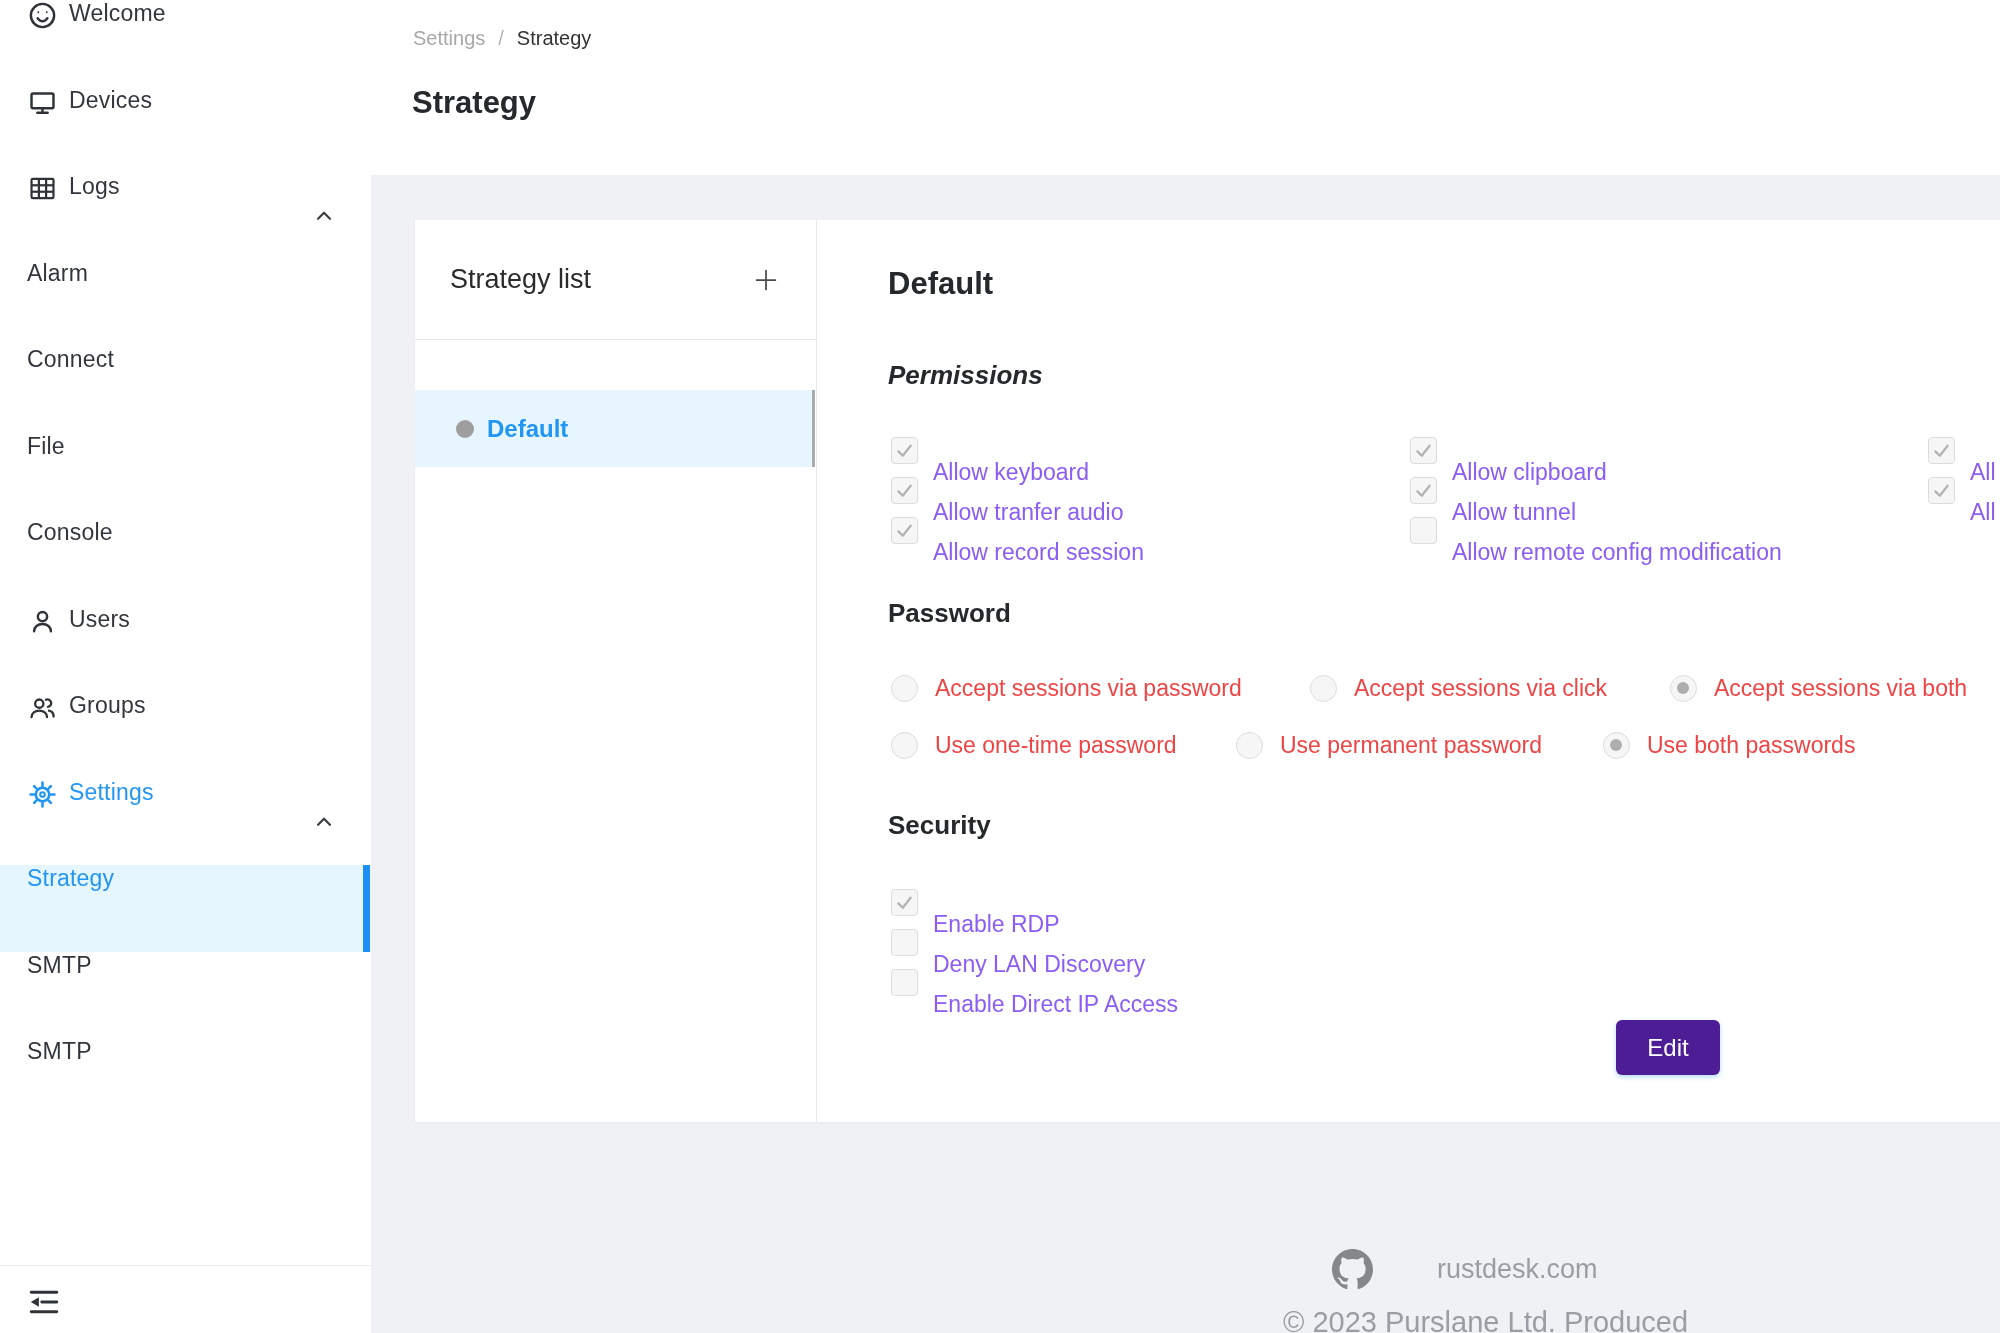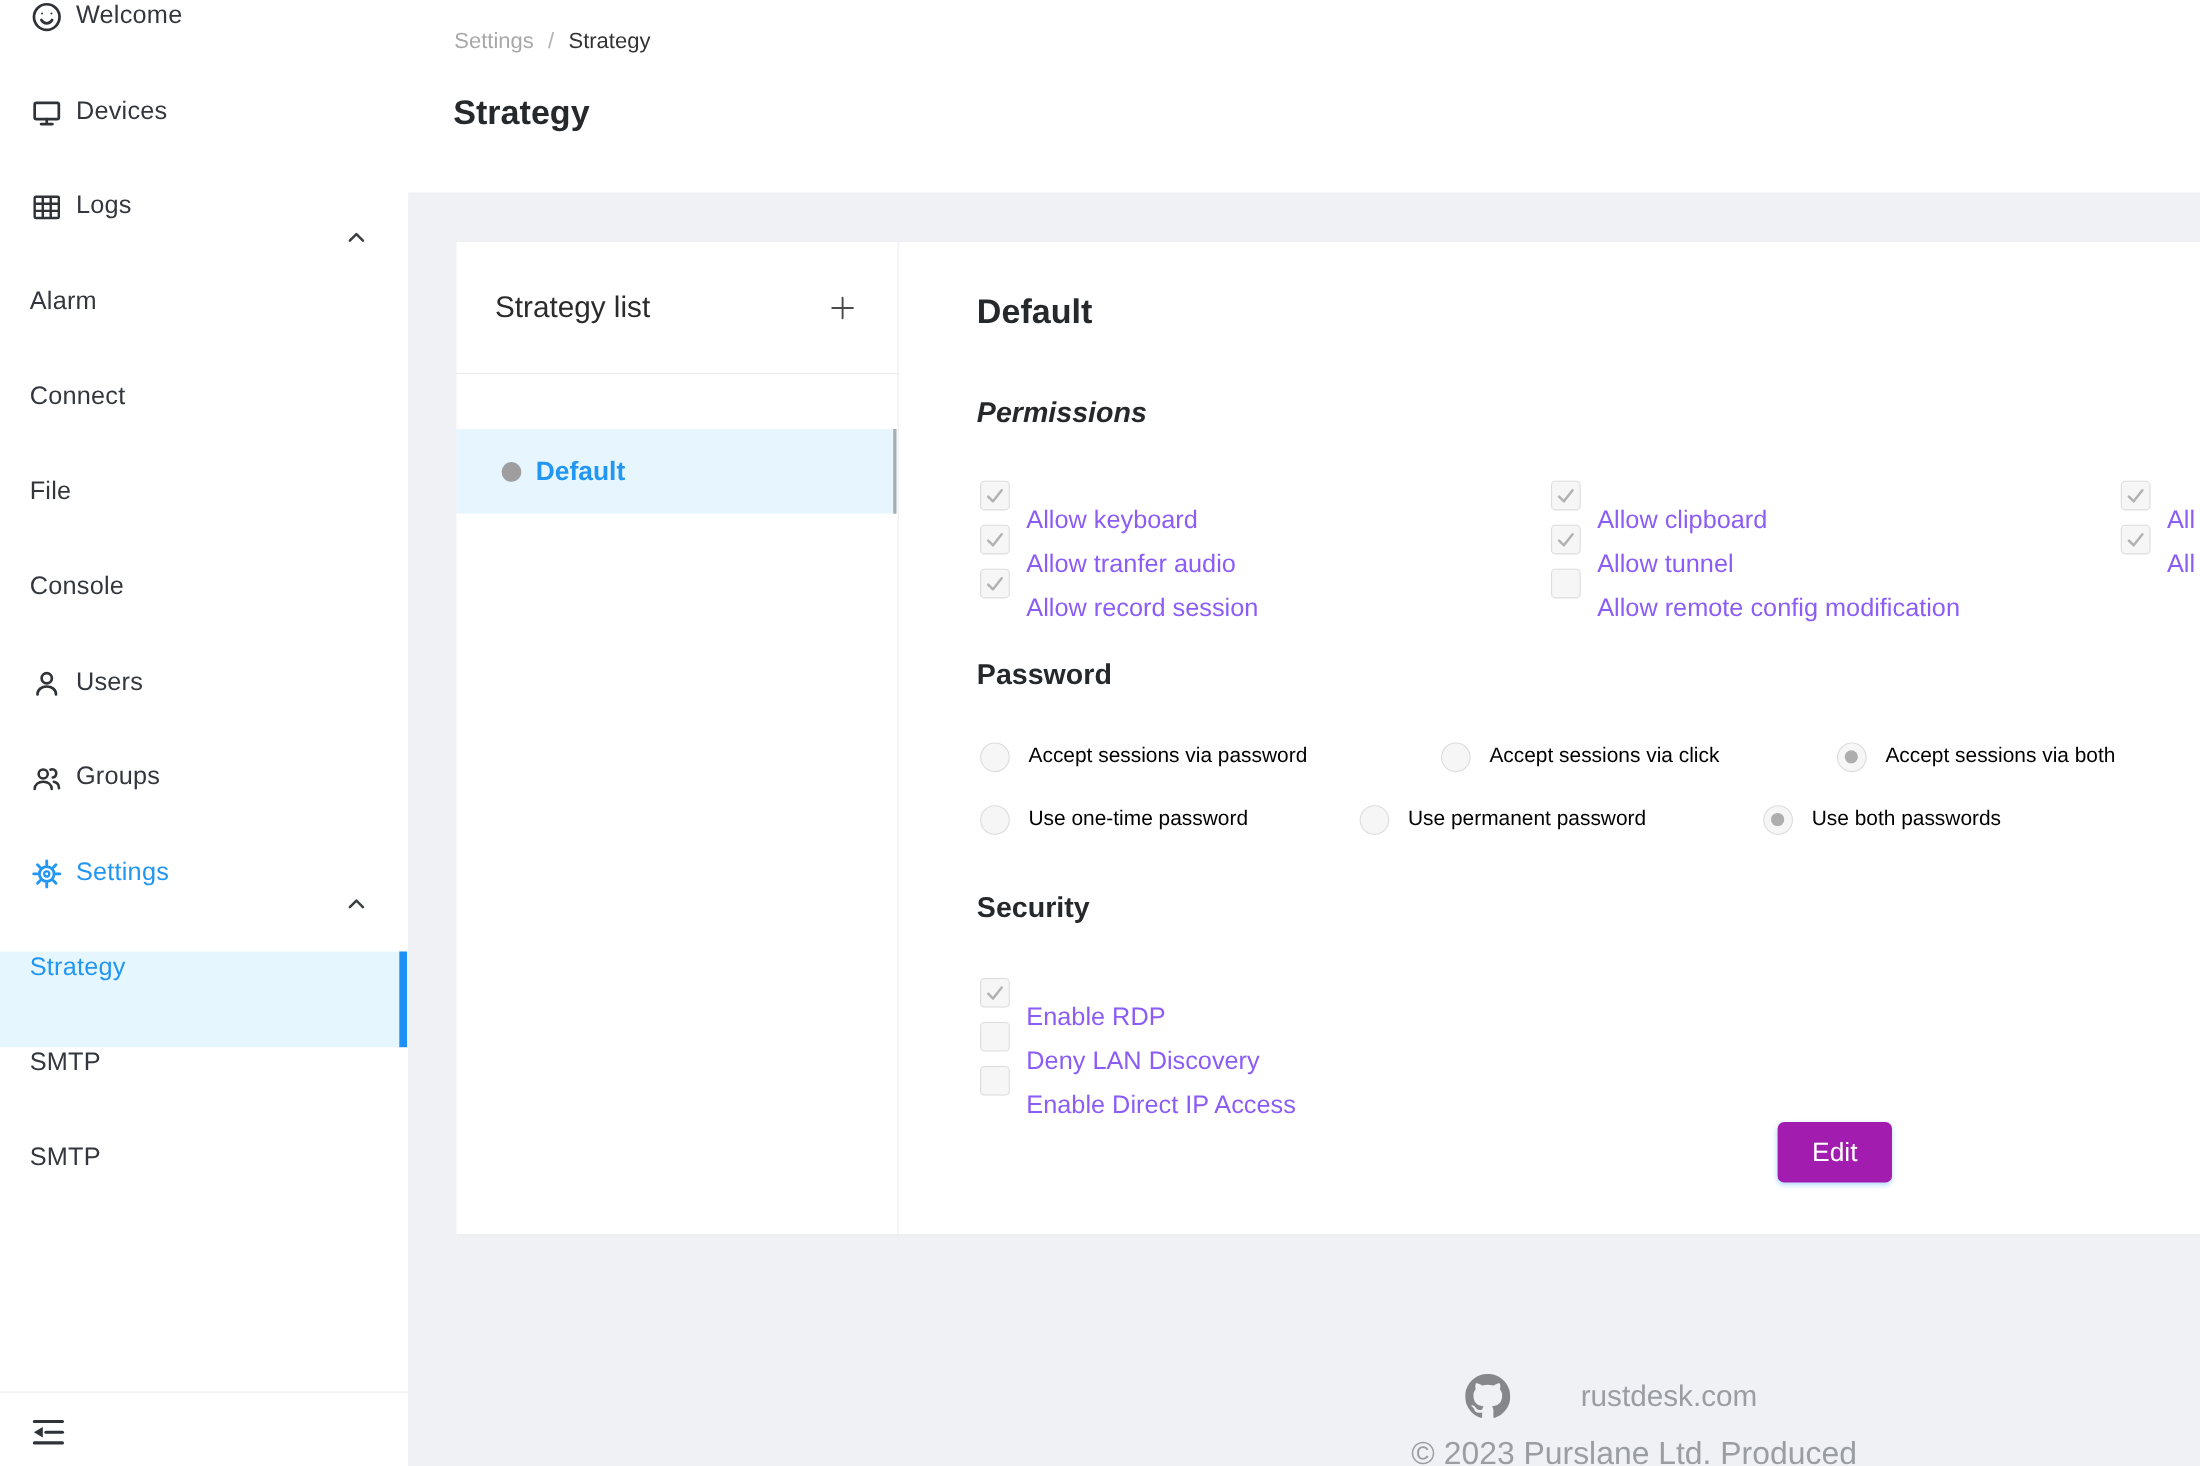--- a/index.html
+++ b/index.html
@@ -58,32 +58,32 @@
   .perm-grid { position:absolute; left:476px; top:210px; display:grid; grid-template-columns:519px 518px 480px; grid-auto-rows:40px; }
   .check-item { display:flex; align-items:center; gap:15px; }
   .check-label { font-size:23px; color:#8b5cf6; white-space:nowrap;margin-top:44px; }
 
   .cb { width:27px; height:27px; flex:0 0 27px; border:1.5px solid #dcdcdc; border-radius:4px; background:#f6f6f7; display:flex; align-items:center; justify-content:center; }
   .cb svg { width:21px; height:21px; }
 
   .radio-group { position:absolute; height:40px; display:flex; align-items:center; gap:17px; cursor:pointer; }
   .radio { width:27px; height:27px; flex:0 0 27px; border:1.5px solid #dcdcdc; border-radius:50%; background:#f6f6f7; position:relative; }
   .radio.selected::after { content:""; position:absolute; left:6px; top:6px; width:12px; height:12px; border-radius:50%; background:#aeaeae; }
-  .radio-label { font-size:19px; color:#000000; white-space:nowrap; }
+  .radio-label { font-size:23px; color:#ef4444; white-space:nowrap; }
   .rg-r1c1 { left:476px; top:448px; }
   .rg-r1c2 { left:895px; top:448px; }
   .rg-r1c3 { left:1255px; top:448px; }
   .rg-r2c1 { left:476px; top:505px; }
   .rg-r2c2 { left:821px; top:505px; }
   .rg-r2c3 { left:1188px; top:505px; }
 
   .sec-list { position:absolute; left:476px; top:662px; display:flex; flex-direction:column; }
   .sec-list .check-item { height:40px; }
 
-  .edit-btn { position:absolute; left:1201px; top:800px; width:104px; height:55px; background:#a21caf; color:#ffffff; font-size:24px; font-family:"Liberation Sans",sans-serif; border:none; border-radius:6px; cursor:pointer; box-shadow:0 2px 5px rgba(33,150,243,0.35); }
+  .edit-btn { position:absolute; left:1201px; top:800px; width:104px; height:55px; background:#4c1d95; color:#ffffff; font-size:24px; font-family:"Liberation Sans",sans-serif; border:none; border-radius:6px; cursor:pointer; box-shadow:0 2px 5px rgba(33,150,243,0.35); }
 
   
   .footer-github { position:absolute; left:1332px; top:1249px; width:41px; height:41px; cursor:pointer; }
   .footer-github svg { width:41px; height:41px; }
   .footer-link { position:absolute; left:1437px; top:1254px; font-size:27px; color:#9a9ea3; cursor:pointer; }
   .footer-copy { position:absolute; left:1283px; top:1306px; font-size:29px; color:#9a9ea3; white-space:nowrap; }
 </style>
 </head>
 <body>
 

